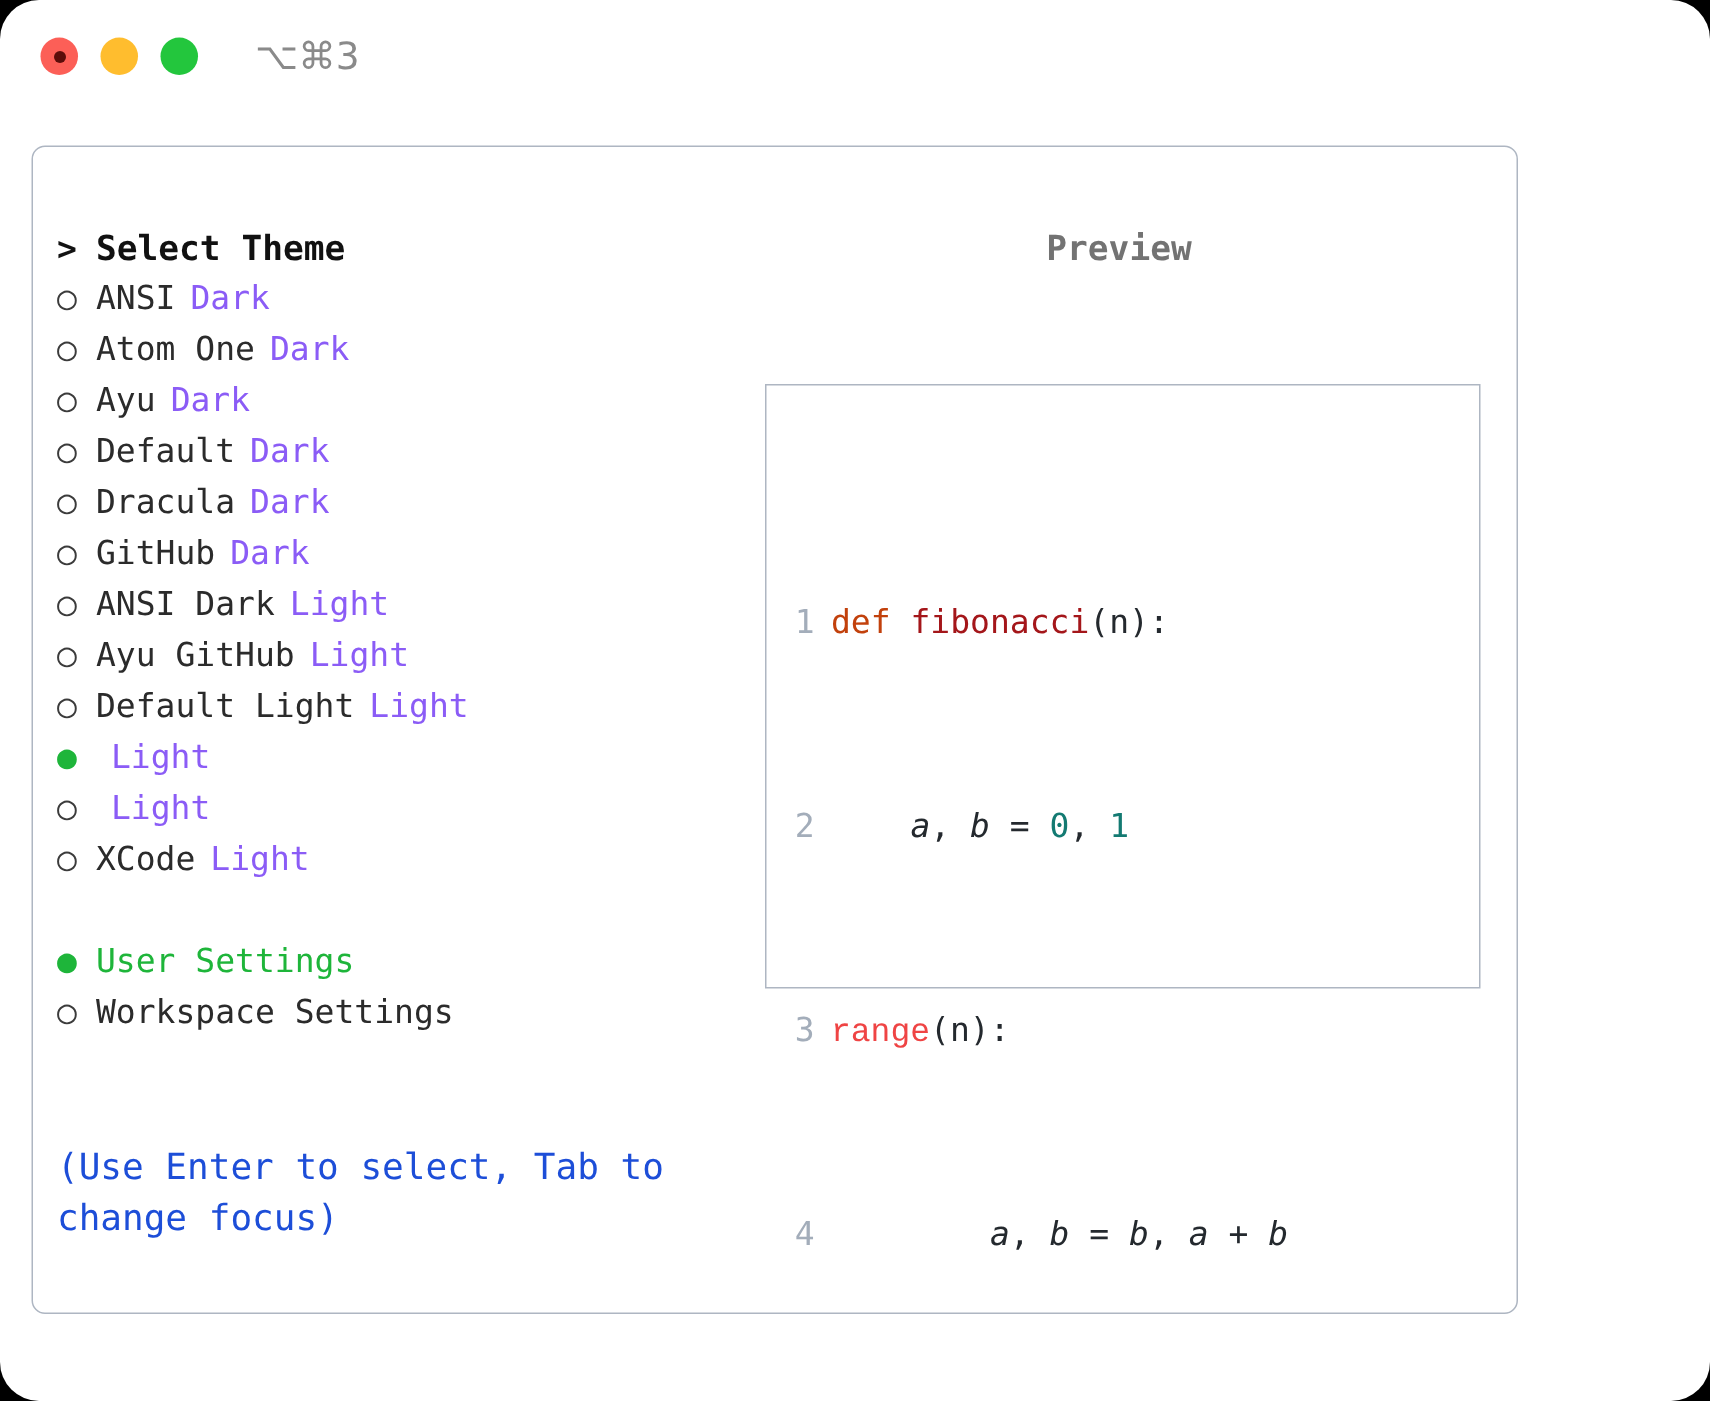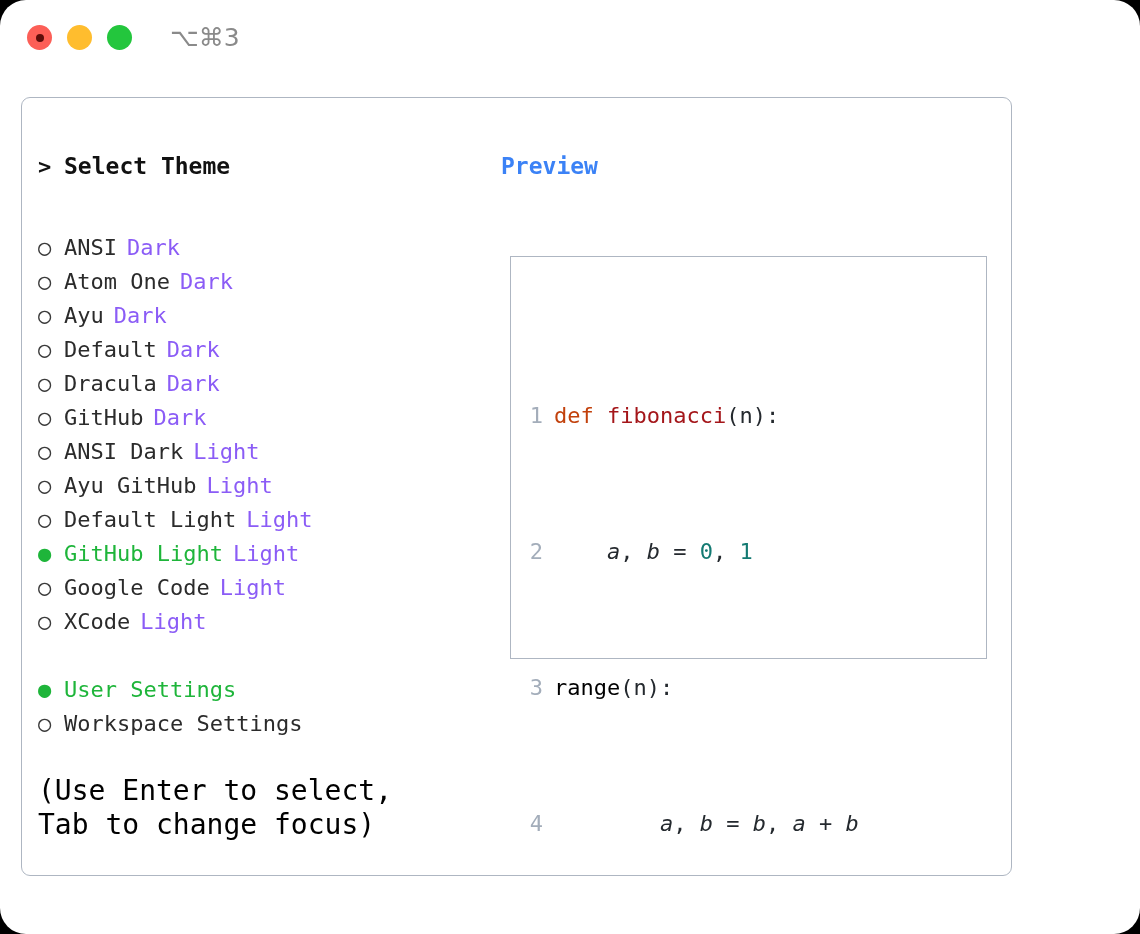--- a/index.html
+++ b/index.html
@@ -117,53 +117,53 @@
   .marker-bullet  { color: #1eb53a; }
   .marker-hollow  { color: #3b3b3b; }
   .marker-caret   { color: #121212; font-weight: bold; }
   .marker-blank   { color: transparent; }
 
   .row-header {
     font-weight: bold;
     color: #111111;
     font-size: 23px;
   }
-  .label { color: #2b2b2b; margin-top: 48px; }
+  .label { color: #2b2b2b; }
   .label-selected { color: #1eb53a; }
   .tag {
     color: #8b5cf6;
     padding-left: 10px;
   }
   .spacer-row { height: 34px; }
 
   .hint {
     position: absolute;
     left: 16px;
     top: 663px;
     width: 420px;
-    font-size: 28px;
+    font-size: 24px;
     line-height: 34px;
-    color: #000000;
+    color: #1d4ed8;
     white-space: pre-wrap;
-    margin-top: 13px;
   }
 
   
   .right-col {
     position: absolute;
     left: 479px;
     top: 51px;
     width: 490px;
   }
   .preview-title {
     font-size: 23px;
     line-height: 34px;
     font-weight: bold;
-    color: #3b82f6;
+    color: #737373;
     margin-bottom: 0;
+    text-align: center;
   }
   .preview-box {
     position: absolute;
     left: 9px;
     top: 107px;
     width: 477px;
     height: 403px;
     border: 1.5px solid #aeb6c2;
     box-sizing: border-box;
     background: #ffffff;
@@ -187,21 +187,21 @@
     width: 22px;
     flex: 0 0 22px;
     text-align: right;
     color: #a3adba;
     margin-right: 11px;
   }
 
   .tok-kw     { color: #c2410c; }
   .tok-fn     { color: #a4161a; }
   .tok-num    { color: #137a72; }
-  .tok-builtin{ color: #000000; }
+  .tok-builtin{ color: #ef4444; font-family: Liberation Mono, monospace; }
   .tok-var    { color: #24292e; font-style: italic; }
   .tok-punct  { color: #24292e; }
 </style>
 </head>
 <body>
 
 <div class="window">
 
   <div class="titlebar">
     <div class="lights">
@@ -271,27 +271,25 @@
         </div>
 
         <div class="row">
           <span class="marker marker-hollow">○</span>
           <span class="label">Default Light</span>
           <span class="tag">Light</span>
         </div>
 
         <div class="row">
           <span class="marker marker-bullet">●</span>
-          <span class="label label-selected">GitHub Light</span>
-          <span class="tag">Light</span>
-        </div>
-
-        <div class="row">
-          <span class="marker marker-hollow">○</span>
-          <span class="label">Google Code</span>
+          <span class="tag">Light</span>
+        </div>
+
+        <div class="row">
+          <span class="marker marker-hollow">○</span>
           <span class="tag">Light</span>
         </div>
 
         <div class="row">
           <span class="marker marker-hollow">○</span>
           <span class="label">XCode</span>
           <span class="tag">Light</span>
         </div>
 
         <div class="spacer-row"></div>

